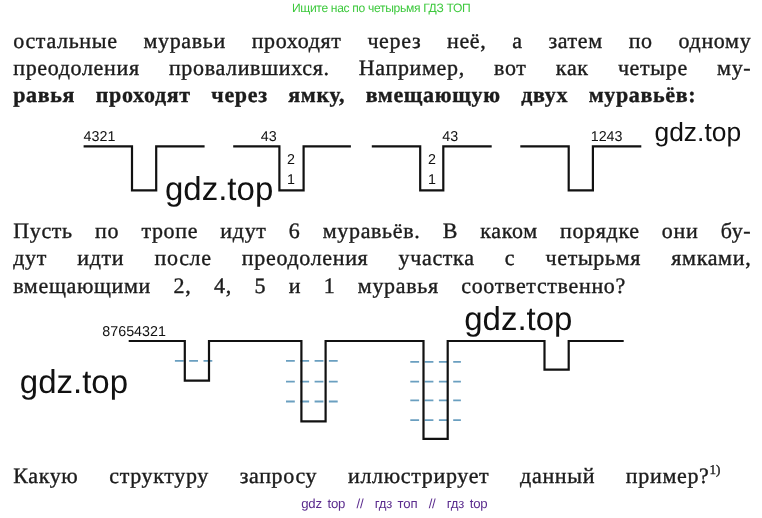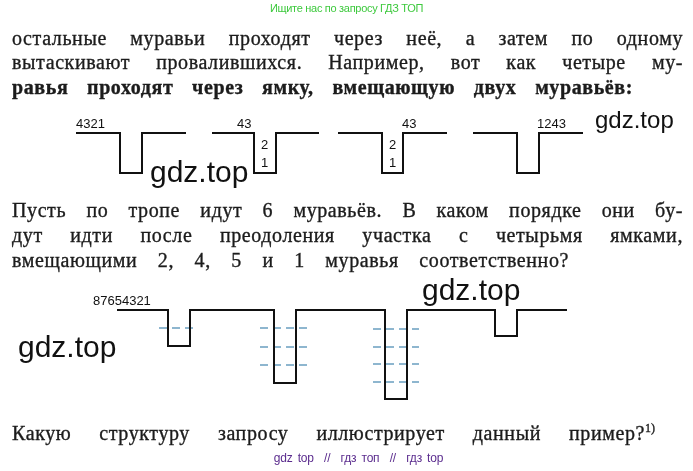--- a/index.html
+++ b/index.html
@@ -26,24 +26,24 @@
       font-family: "Liberation Sans", sans-serif; font-size: 12px; letter-spacing: -0.2px;
       line-height: 14px; word-spacing: 2px;
     }
     svg.diagrams { position: absolute; left: 0; top: 0; }
     .lbl { font-family: "Liberation Sans", sans-serif; font-size: 13px; fill: #111; }
     .wm { font-family: "Liberation Sans", sans-serif; fill: #111; }
   </style>
 </head>
 <body>
 
-<div class="header" style="color:#3dc93d">Ищите нас по запросу ГДЗ ТОП</div>
+<div class="header" style="color:#3dc93d">Ищите нас по четырьмя ГДЗ ТОП</div>
 
 <div class="line" style="top:26px; width:671px;">остальные муравьи проходят через неё, а затем по одному</div>
-<div class="line" style="top:50px; width:671px;">вытаскивают провалившихся. Например, вот как четыре му-</div>
+<div class="line" style="top:50px; width:671px;">преодоления провалившихся. Например, вот как четыре му-</div>
 <div class="line" style="top:75px; width:621px;font-weight:bold;">равья проходят через ямку, вмещающую двух муравьёв:</div>
 
 <div class="line" style="top:198px; width:671px;">Пусть по тропе идут 6 муравьёв. В каком порядке они бу-</div>
 <div class="line" style="top:223px; width:671px;">дут идти после преодоления участка с четырьмя ямками,</div>
 <div class="line" style="top:248px; width:557px;">вмещающими 2, 4, 5 и 1 муравья соответственно?</div>
 
 <div class="line" style="top:421px; width:643px;"><span>Какую структуру запросу иллюстрирует данный пример?</span><sup>1)</sup></div>
 
 <svg class="diagrams" width="693" height="471" viewBox="0 0 693 471">
 

